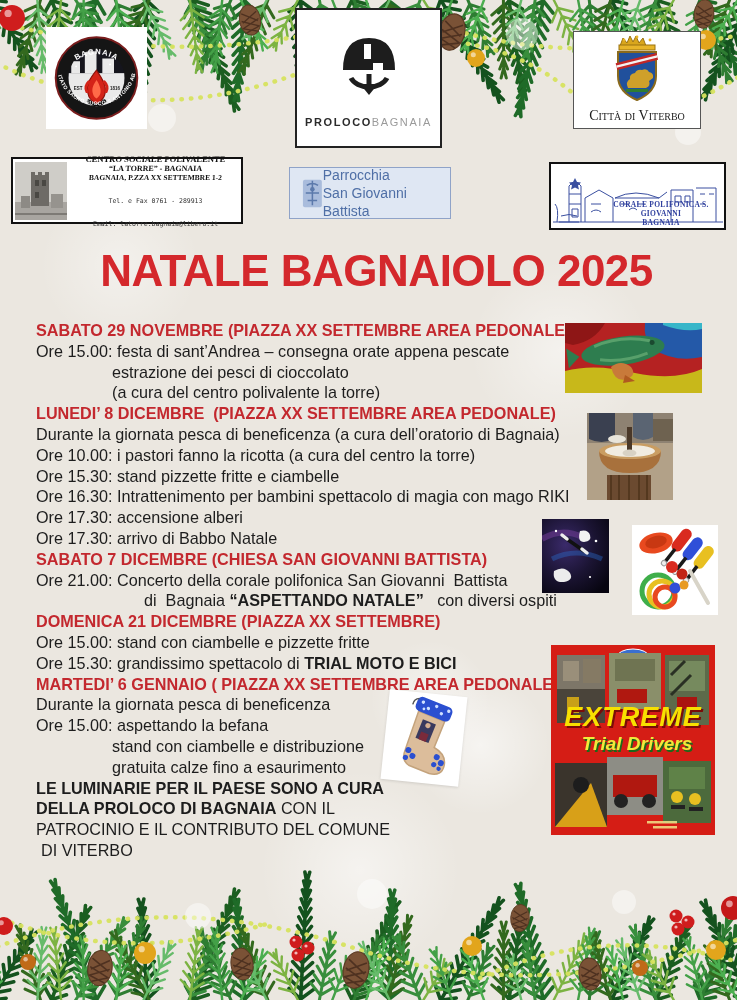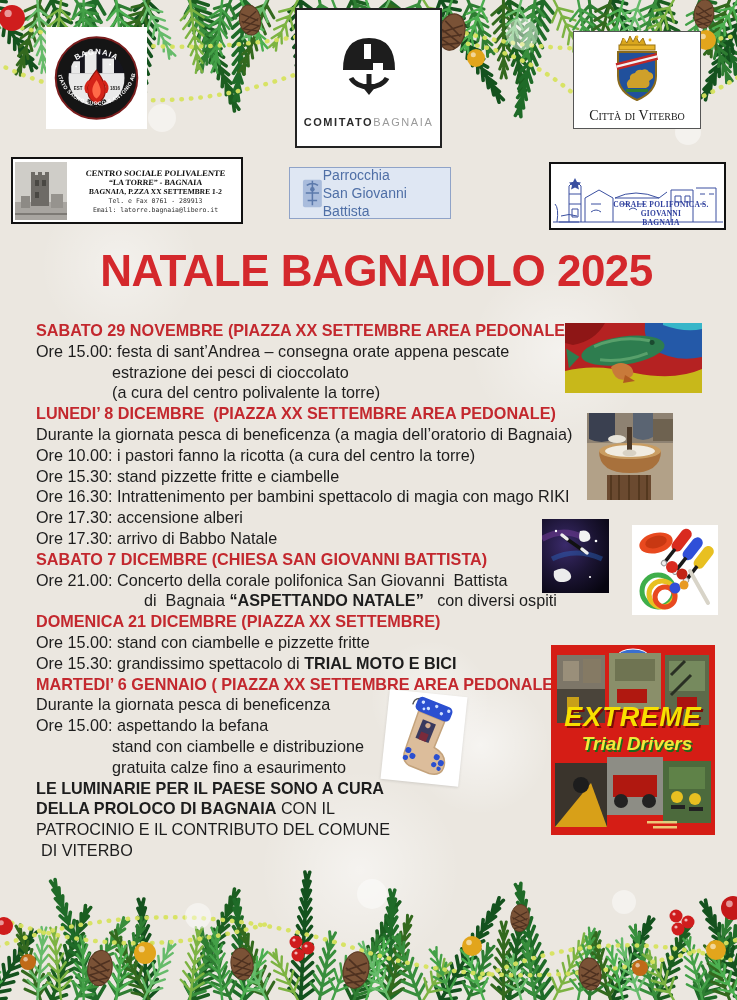--- a/index.html
+++ b/index.html
@@ -28,21 +28,21 @@
   .proloco .plabel .pl{color:#9a9a9a;}
   .viterbo{left:573px;top:31px;width:128px;height:98px;border:1px solid #555;box-sizing:border-box;
            display:flex;flex-direction:column;align-items:center;}
   .viterbo .caption{font-family:"Liberation Serif",serif;font-variant:small-caps;font-size:14px;color:#1d1d1d;margin-top:0;}
   .latorre{left:11px;top:157px;width:232px;height:67px;border:2px solid #111;box-sizing:border-box;
            display:flex;align-items:center;gap:5px;padding:2px;}
   .latorre .lt-text{flex:1;text-align:center;}
   .lt1,.lt2,.lt3{font-family:"Liberation Serif",serif;font-weight:bold;font-size:8.5px;color:#111;transform:skewX(-4deg);}
   .lt2{font-size:8px;}
   .lt3{font-size:7.5px;}
-  .lt4,.lt5{font-family:"DejaVu Sans Mono",monospace;font-size:6.5px;color:#333;margin-top:1px;}
+  .lt4,.lt5{font-family:"DejaVu Sans Mono",monospace;font-size:6.5px;color:#333;margin-top:15px;}
   .parrocchia{left:289px;top:167px;width:162px;height:52px;background:#dfe7f3;border:1px solid #8fa3c8;box-sizing:border-box;
               display:flex;align-items:center;gap:0;padding-left:12px;z-index:3;position:absolute;}
   .parrocchia .ptext{font-size:14px;color:#4f6fa6;line-height:18px;}
   .corale{left:549px;top:162px;width:177px;height:68px;border:2px solid #111;box-sizing:border-box;}
   .corale .ctext{position:absolute;left:48px;top:36px;width:124px;text-align:center;
                  font-family:"Liberation Serif",serif;font-weight:bold;color:#2f3f9e;font-size:7.5px;line-height:9px;letter-spacing:.3px;}
   .title{position:absolute;left:8px;top:246px;width:737px;text-align:center;z-index:2;
          font-size:44px;font-weight:bold;color:#d4282c;letter-spacing:-.5px;}
   .schedule{position:absolute;left:36px;top:320px;width:560px;z-index:2;}
   .ev-h{color:#c3282e;font-weight:bold;}
@@ -319,21 +319,21 @@
   </div>
 
   <div class="logo-box proloco">
     <svg class="glyph" width="64" height="66" viewBox="0 0 64 66">
       <path d="M6,38 Q6,6 32,6 Q58,6 58,38 L46,38 L46,31 L36,31 L36,38 Z" fill="#1d1d1d"></path>
       <rect x="27" y="12" width="7" height="15" fill="#fff"></rect>
       <path d="M14,46 A19,13 0 0 0 50,46" fill="none" stroke="#1d1d1d" stroke-width="5"></path>
       <rect x="29.5" y="42" width="5" height="11" fill="#1d1d1d"></rect>
       <path d="M23,52 h18 l-9,11 Z" fill="#1d1d1d"></path>
     </svg>
-    <div class="plabel"><span class="pb">COMITATO</span><span class="pl">BAGNAIA</span></div>
+    <div class="plabel"><span class="pb">PROLOCO</span><span class="pl">BAGNAIA</span></div>
   </div>
 
   <div class="logo-box viterbo">
     <svg width="66" height="76" viewBox="0 0 66 76">
       <path d="M16,14 l3,-8 4,5 3,-7 3,6 3,-6 3,7 4,-5 3,8 Z" fill="#d9a61c" stroke="#9a7210" stroke-width="1"></path>
       <rect x="15" y="13" width="36" height="5" fill="#e7b52a" stroke="#9a7210" stroke-width="1"></rect>
       <circle cx="20" cy="8" r="1.4" fill="#e7b52a"></circle>
         <circle cx="33" cy="5" r="1.4" fill="#e7b52a"></circle>
         <circle cx="46" cy="8" r="1.4" fill="#e7b52a"></circle>
       <path d="M14,20 h38 v24 q0,16 -19,24 q-19,-8 -19,-24 Z" fill="#20509c" stroke="#8a6a1c" stroke-width="2"></path>
@@ -401,21 +401,21 @@
   </div>
 
   <div class="title">NATALE BAGNAIOLO 2025</div>
 
   <div class="schedule">
       <div class="ev-h">SABATO 29 NOVEMBRE (PIAZZA XX SETTEMBRE AREA PEDONALE)</div>
       <div class="ln"><span>Ore 15.00: festa di sant’Andrea – consegna orate appena pescate</span></div>
       <div class="ln in1"><span>estrazione dei pesci di cioccolato</span></div>
       <div class="ln in1"><span>(a cura del centro polivalente la torre)</span></div>
       <div class="ev-h">LUNEDI’ 8 DICEMBRE  (PIAZZA XX SETTEMBRE AREA PEDONALE)</div>
-      <div class="ln"><span>Durante la giornata pesca di beneficenza (a magia dell’oratorio di Bagnaia)</span></div>
+      <div class="ln"><span>Durante la giornata pesca di beneficenza (a cura dell’oratorio di Bagnaia)</span></div>
       <div class="ln"><span>Ore 10.00: i pastori fanno la ricotta (a cura del centro la torre)</span></div>
       <div class="ln"><span>Ore 15.30: stand pizzette fritte e ciambelle</span></div>
       <div class="ln"><span>Ore 16.30: Intrattenimento per bambini spettacolo di magia con mago RIKI</span></div>
       <div class="ln"><span>Ore 17.30: accensione alberi</span></div>
       <div class="ln"><span>Ore 17.30: arrivo di Babbo Natale</span></div>
       <div class="ev-h">SABATO 7 DICEMBRE (CHIESA SAN GIOVANNI BATTISTA)</div>
       <div class="ln"><span>Ore 21.00: Concerto della corale polifonica San Giovanni  Battista</span></div>
       <div class="ln in2"><span>di  Bagnaia </span><span class="b">“ASPETTANDO NATALE”</span><span>   con diversi ospiti</span></div>
       <div class="ev-h">DOMENICA 21 DICEMBRE (PIAZZA XX SETTEMBRE)</div>
       <div class="ln"><span>Ore 15.00: stand con ciambelle e pizzette fritte</span></div>

